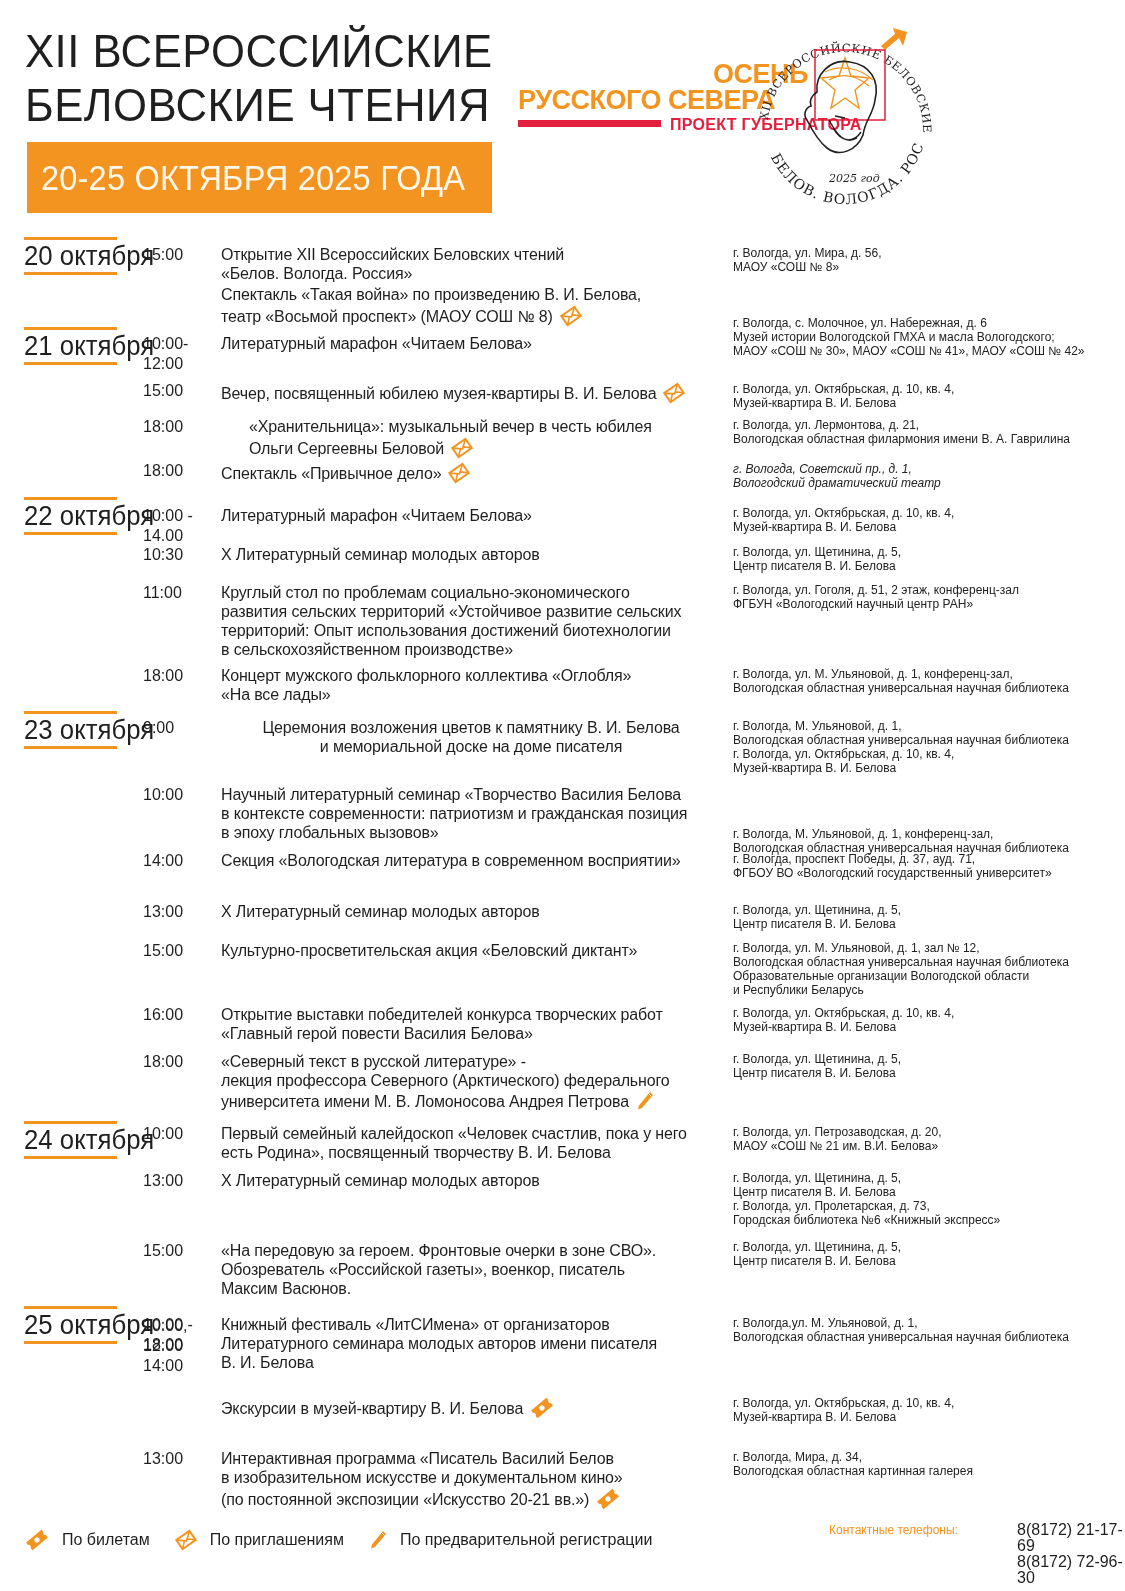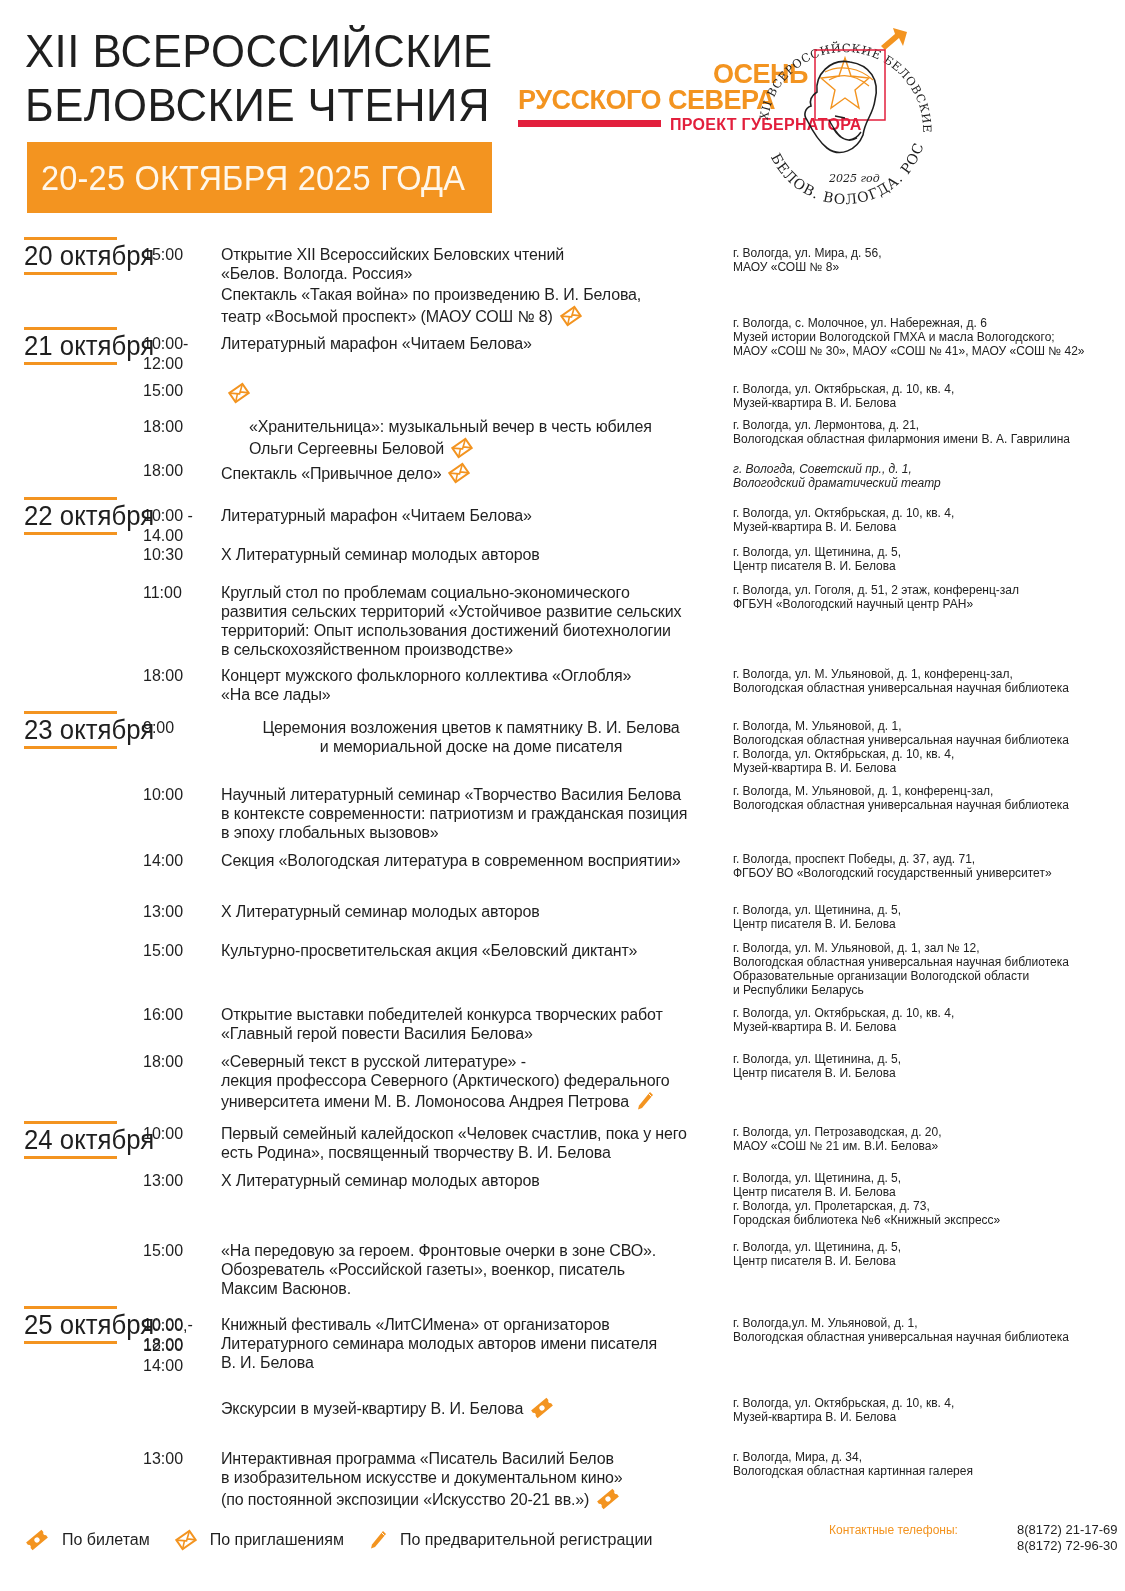--- a/index.html
+++ b/index.html
@@ -33,21 +33,21 @@
   .ev-title .txt { letter-spacing: -0.15px; }
   .ev-place { position: absolute; left: 733px; width: 385px; font-size: 12px; line-height: 14px; color: #222; white-space: pre-line; }
 
   .icon { display: inline-block; vertical-align: middle; margin-left: 6px; }
 
   
   .legend { position: absolute; left: 24px; top: 1528px; display: flex; align-items: center; font-size: 16px; color: #1f1f1f; }
   .legend .item { display: flex; align-items: center; margin-right: 24px; }
   .legend .item svg { margin-right: 12px; }
   .contacts-label { position: absolute; left: 829px; top: 1523px; font-size: 12px; color: #f39420; }
-  .phones { position: absolute; left: 1017px; top: 1522px; font-size: 13px; line-height: 16px; color: #1f1f1f; }
+  .phones { position: absolute; left: 1017px; top: 1522px; font-size: 16px; line-height: 16px; color: #1f1f1f; }
 </style>
 </head>
 <body>
 
 <div class="title">
   <div>XII ВСЕРОССИЙСКИЕ</div>
   <div>БЕЛОВСКИЕ ЧТЕНИЯ</div>
 </div>
 
 <div class="date-banner">
@@ -113,21 +113,21 @@
     <div>
       <div class="ev-time" style="top: 334px;">10:00-
 12:00</div>
       <div class="ev-title" style="top: 334px;"><span class="txt">Литературный марафон «Читаем Белова»</span></div>
       <div class="ev-place" style="top: 316px;">г. Вологда, с. Молочное, ул. Набережная, д. 6
 Музей истории Вологодской ГМХА и масла Вологодского;
 МАОУ «СОШ № 30», МАОУ «СОШ № 41», МАОУ «СОШ № 42»</div>
     </div>
     <div>
       <div class="ev-time" style="top: 381px;">15:00</div>
-      <div class="ev-title" style="top: 381px;"><span class="icon"><svg width="24" height="24" viewBox="0 0 24 24">
+      <div class="ev-title" style="top: 381px;"><span class="txt">Вечер, посвященный юбилею музея-квартиры В. И. Белова</span><span class="icon"><svg width="24" height="24" viewBox="0 0 24 24">
             <g transform="rotate(-35 12 12)">
               <rect x="4" y="6.5" width="16" height="11" fill="none" stroke="#f39420" stroke-width="2"></rect>
               <path d="M4 6.5 L12 13 L20 6.5 M4 17.5 L10 12 M20 17.5 L14 12" fill="none" stroke="#f39420" stroke-width="1.6"></path>
             </g>
           </svg></span></div>
       <div class="ev-place" style="top: 382px;">г. Вологда, ул. Октябрьская, д. 10, кв. 4,
 Музей-квартира В. И. Белова</div>
     </div>
     <div>
       <div class="ev-time" style="top: 417px;">18:00</div>
@@ -188,21 +188,21 @@
       <div class="ev-place" style="top: 719px;">г. Вологда, М. Ульяновой, д. 1,
 Вологодская областная универсальная научная библиотека
 г. Вологда, ул. Октябрьская, д. 10, кв. 4,
 Музей-квартира В. И. Белова</div>
     </div>
     <div>
       <div class="ev-time" style="top: 785px;">10:00</div>
       <div class="ev-title" style="top: 785px;"><span class="txt">Научный литературный семинар «Творчество Василия Белова
 в контексте современности: патриотизм и гражданская позиция
 в эпоху глобальных вызовов»</span></div>
-      <div class="ev-place" style="top: 784px;">г. Вологда, М. Ульяновой, д. 1, конференц-зал,
+      <div class="ev-place" style="top: 827px;">г. Вологда, М. Ульяновой, д. 1, конференц-зал,
 Вологодская областная универсальная научная библиотека</div>
     </div>
     <div>
       <div class="ev-time" style="top: 851px;">14:00</div>
       <div class="ev-title" style="top: 851px;"><span class="txt">Секция «Вологодская литература в современном восприятии»</span></div>
       <div class="ev-place" style="top: 852px;">г. Вологда, проспект Победы, д. 37, ауд. 71,
 ФГБОУ ВО «Вологодский государственный университет»</div>
     </div>
     <div>
       <div class="ev-time" style="top: 902px;">13:00</div>

